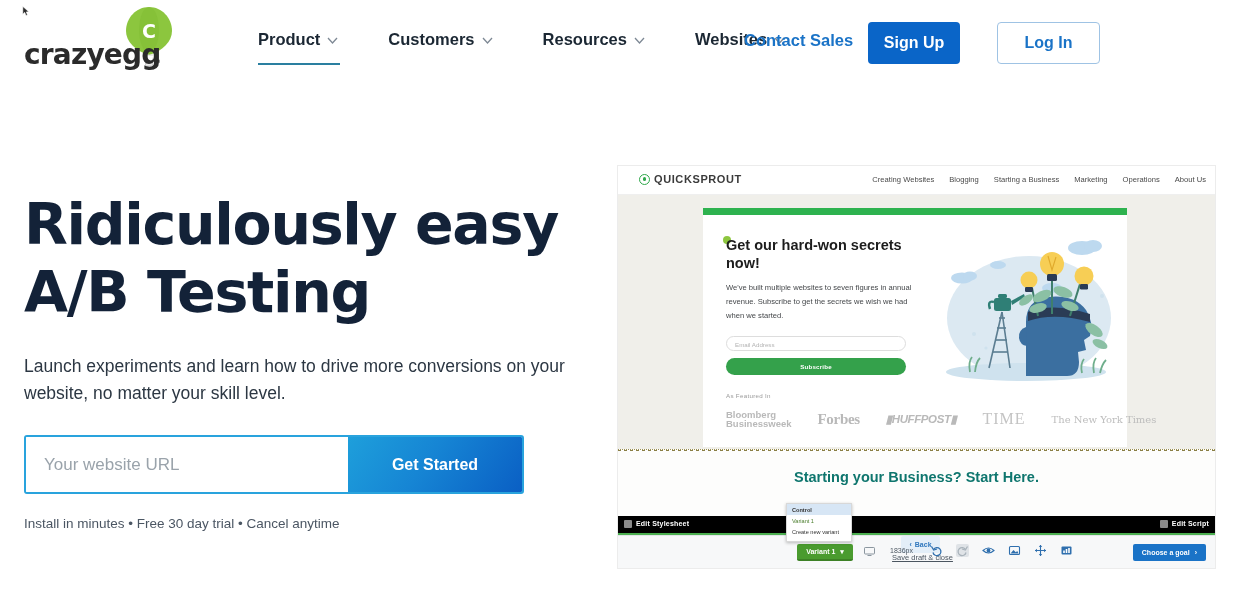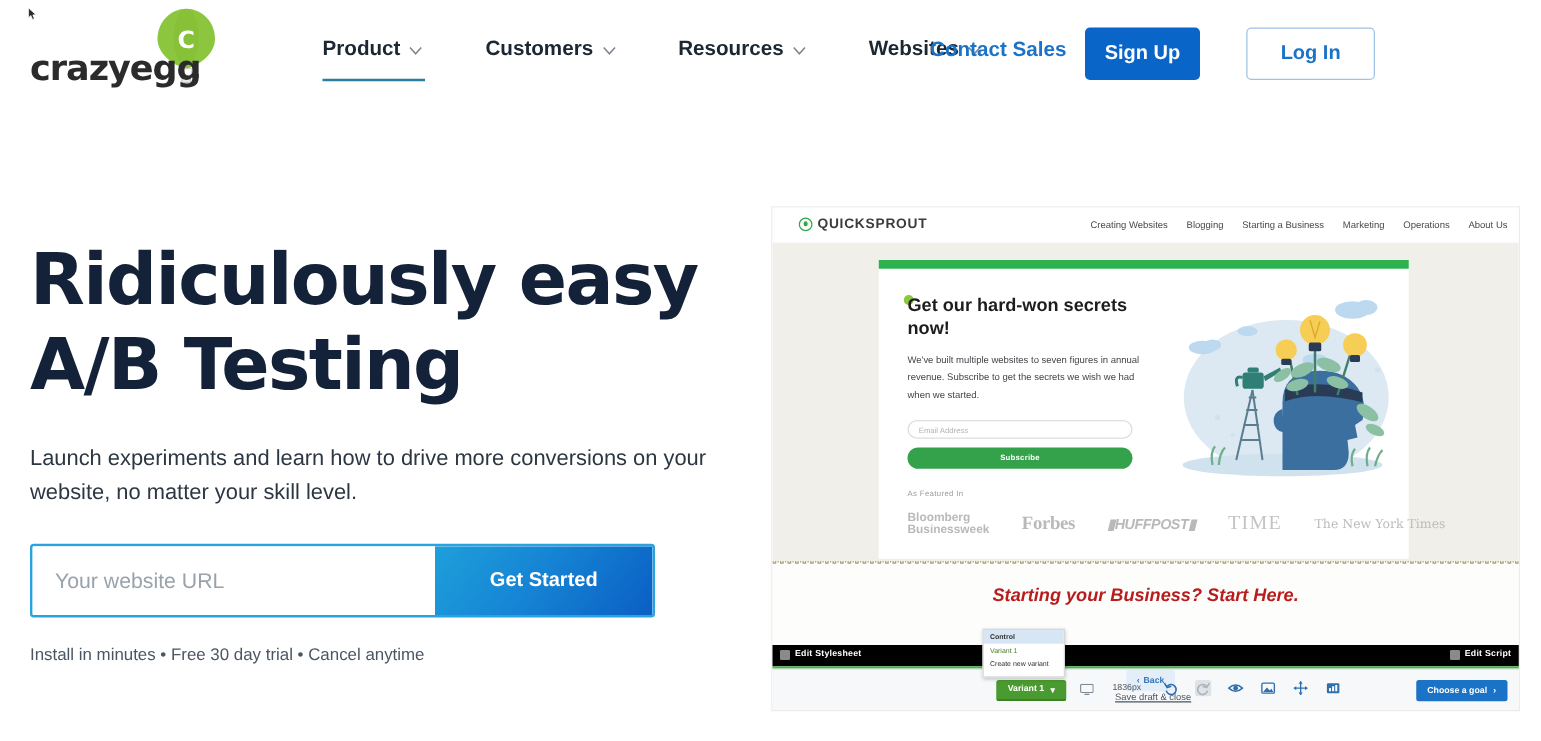--- a/index.html
+++ b/index.html
@@ -171,21 +171,21 @@
     position:absolute; top:283px; left:0; width:597px; height:2px;
     background-image: linear-gradient(to right, #8a7f45 0 3px, transparent 3px 6px);
     background-size: 6px 1px; background-repeat: repeat-x; background-position: 0 0;
     border-top: 1px dotted #9b8f52;
   }
   .qs-lower {
     position:absolute; top:285px; left:0; width:597px; height:72px; background:#fdfdfc;
   }
   .qs-lower-h {
     position:absolute; top:18px; left:0; width:597px; text-align:center;
-    font-size:14.5px; font-weight:700; color:#b91c1c;font-style:italic;
+    font-size:14.5px; font-weight:700; color:#0f766e;
   }
 
   
   .ed-bar {
     position:absolute; top:516px; left:618px; width:597px; height:17px;
     background:#000; color:#fff;
   }
   .ed-left { position:absolute; left:6px; top:3.5px; display:flex; align-items:center; gap:4px; }
   .ed-right { position:absolute; right:6px; top:3.5px; display:flex; align-items:center; gap:4px; }
   .ed-ico { width:8px; height:8px; background:#8a8a8a; border-radius:1px; display:inline-block; }

